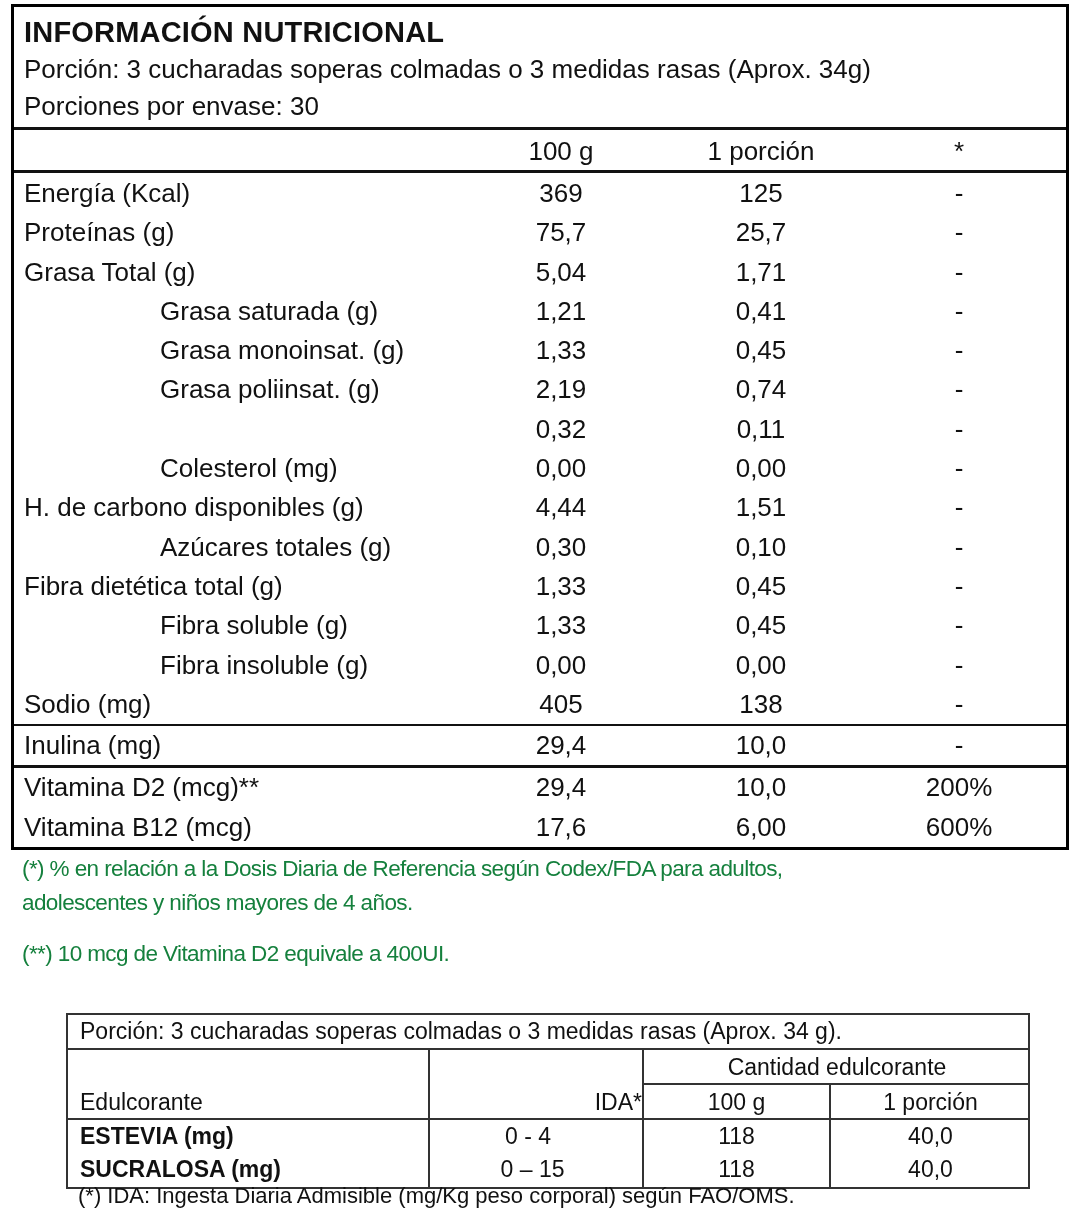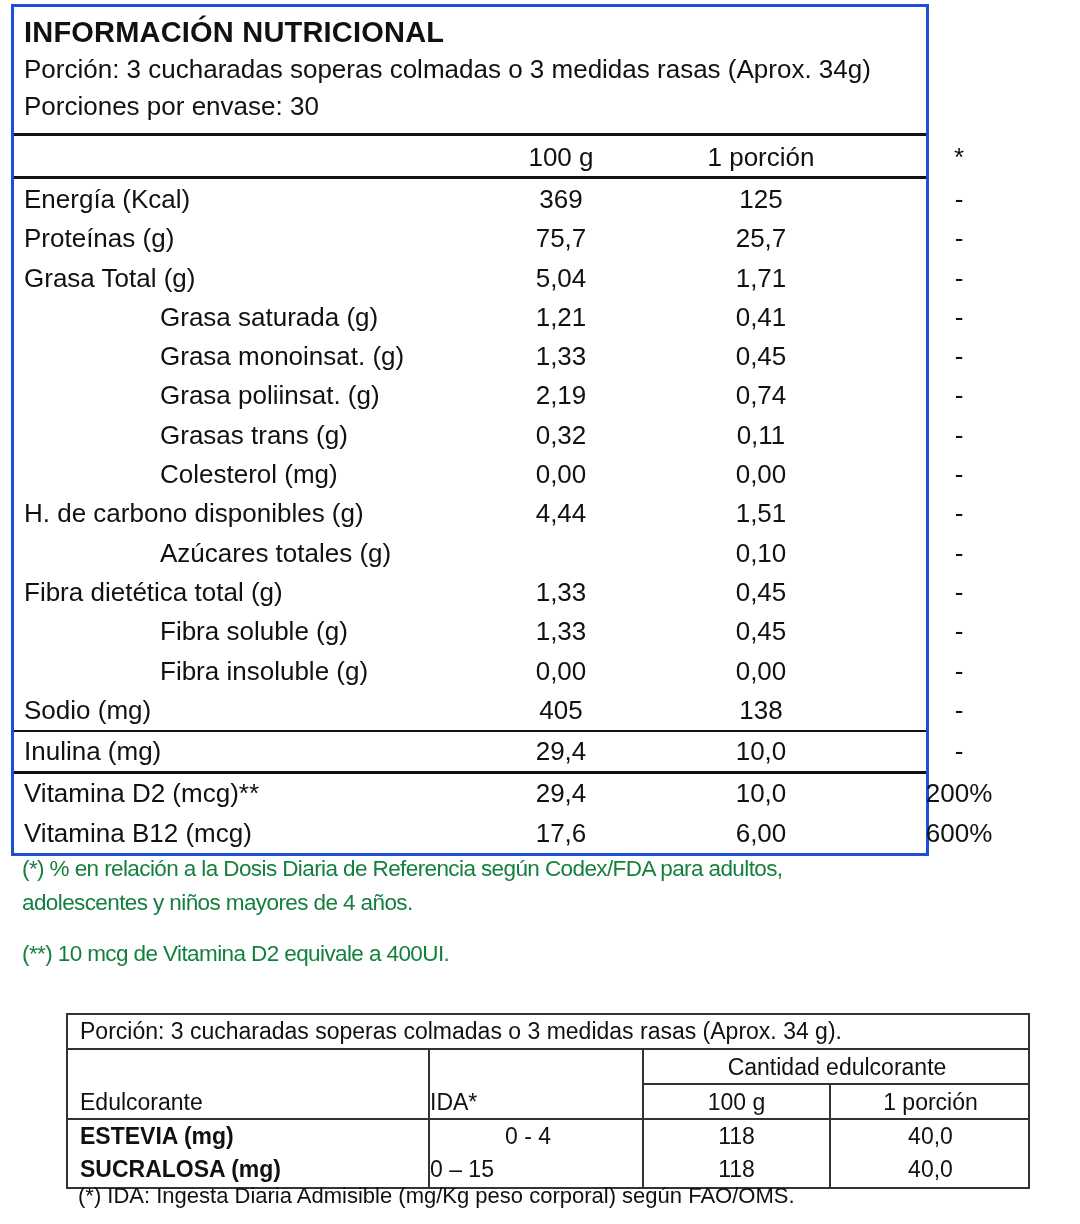--- a/index.html
+++ b/index.html
@@ -1,19 +1,19 @@
 <!DOCTYPE html>
 <html><head>
 <meta charset="utf-8">
 <style>
   html, body { margin: 0; padding: 0; background: #ffffff; }
   body { width: 1080px; height: 1224px; position: relative; overflow: hidden; color: #111; font-family: "Liberation Sans", "DejaVu Sans", sans-serif; }
 
   
-  .nt { position: absolute; left: 11px; top: 4px; width: 918px; border: 3px solid #1d4ed8; box-sizing: border-box; }
+  .nt { position: absolute; left: 11px; top: 4px; width: 1058px; border: 3px solid #000000; box-sizing: border-box; }
   .nt-title { font-weight: bold; font-size: 29px; line-height: 38px; padding: 6px 0 0 10px; letter-spacing: 0.2px; }
   .nt-line { font-size: 26px; line-height: 37px; padding-left: 10px; }
   .nt-head { border-top: 3px solid #111; border-bottom: 3px solid #111; height: 40px; position: relative; font-size: 26px; }
   .col { position: absolute; text-align: center; white-space: nowrap; }
   .c1 { left: 462px; width: 170px; }
   .c2 { left: 662px; width: 170px; }
   .c3 { left: 860px; width: 170px; }
   .row { position: relative; height: 39.3px; font-size: 26px; line-height: 39px; }
   .row .lbl { position: absolute; left: 10px; white-space: nowrap; }
   .row.indent .lbl { left: 146px; }
@@ -35,21 +35,21 @@
   .hline { position: absolute; background: #333; height: 2px; }
   .sw-note { position: absolute; left: 78px; top: 1183px; font-size: 22px; white-space: nowrap; }
   .bold { font-weight: bold; }
 </style>
 </head>
 <body>
 
 <div class="nt">
   <div class="nt-title">INFORMACIÓN NUTRICIONAL</div>
   <div class="nt-line">Porción: 3 cucharadas soperas colmadas o 3 medidas rasas (Aprox. 34g)</div>
-  <div class="nt-line" style="padding-bottom:8px;">Porciones por envase: 30</div>
+  <div class="nt-line" style="padding-bottom:2px;">Porciones por envase: 30</div>
 
   <div class="nt-head">
     <span class="col c1">100 g</span>
     <span class="col c2">1 porción</span>
     <span class="col c3">*</span>
   </div>
 
   <div style="padding-top:1px;">
     <div class="row">
       <span class="lbl">Energía (Kcal)</span>
@@ -81,39 +81,39 @@
       <span class="col c2">0,45</span>
       <span class="col c3">-</span>
     </div>
     <div class="row indent">
       <span class="lbl">Grasa poliinsat. (g)</span>
       <span class="col c1">2,19</span>
       <span class="col c2">0,74</span>
       <span class="col c3">-</span>
     </div>
     <div class="row indent">
-      <span class="lbl">Grasas trans (g)</span>
       <span class="col c1">0,32</span>
       <span class="col c2">0,11</span>
       <span class="col c3">-</span>
     </div>
     <div class="row indent">
       <span class="lbl">Colesterol (mg)</span>
       <span class="col c1">0,00</span>
       <span class="col c2">0,00</span>
       <span class="col c3">-</span>
     </div>
     <div class="row">
       <span class="lbl">H. de carbono disponibles (g)</span>
       <span class="col c1">4,44</span>
       <span class="col c2">1,51</span>
       <span class="col c3">-</span>
     </div>
     <div class="row indent">
       <span class="lbl">Azúcares totales (g)</span>
+      <span class="col c1">0,30</span>
       <span class="col c2">0,10</span>
       <span class="col c3">-</span>
     </div>
     <div class="row">
       <span class="lbl">Fibra dietética total (g)</span>
       <span class="col c1">1,33</span>
       <span class="col c2">0,45</span>
       <span class="col c3">-</span>
     </div>
     <div class="row indent">
@@ -167,28 +167,28 @@
 
     <div class="vline" style="left:360px; top:0; height:137px;"></div>
     <div class="vline" style="left:574px; top:0; height:137px;"></div>
     <div class="vline" style="left:761px; top:34px; height:103px;"></div>
 
     <div class="hline" style="left:574px; top:33px; width:388px;"></div>
     <div class="hline" style="left:0; top:68px; width:962px;"></div>
 
     <div class="cell" style="left:576px; width:386px; text-align:center; top:0; line-height:34px;">Cantidad edulcorante</div>
     <div class="cell" style="left:12px; top:35px; line-height:34px;">Edulcorante</div>
-    <div class="cell" style="left:362px; width:212px; text-align:left; top:35px; line-height:34px;">IDA*</div>
+    <div class="cell" style="left:362px; width:212px; text-align:right; top:35px; line-height:34px;">IDA*</div>
     <div class="cell" style="left:576px; width:185px; text-align:center; top:35px; line-height:34px;">100 g</div>
     <div class="cell" style="left:763px; width:199px; text-align:center; top:35px; line-height:34px;">1 porción</div>
 
     <div class="cell bold" style="left:12px; top:70px; line-height:33px;text-align:center;">ESTEVIA (mg)</div>
     <div class="cell" style="left:354px; width:212px; text-align:center; top:70px; line-height:33px;">0 - 4</div>
     <div class="cell" style="left:576px; width:185px; text-align:center; top:70px; line-height:33px;">118</div>
     <div class="cell" style="left:763px; width:199px; text-align:center; top:70px; line-height:33px;">40,0</div>
 
     <div class="cell bold" style="left:12px; top:103px; line-height:33px;">SUCRALOSA (mg)</div>
-    <div class="cell" style="left:362px; width:205px; text-align:left; top:103px; line-height:33px;">0 – 15</div>
+    <div class="cell" style="left:362px; width:205px; text-align:center; top:103px; line-height:33px;">0 – 15</div>
     <div class="cell" style="left:576px; width:185px; text-align:center; top:103px; line-height:33px;">118</div>
     <div class="cell" style="left:763px; width:199px; text-align:center; top:103px; line-height:33px;">40,0</div>
   </div>
 </div>
 <div class="sw-note">(*) IDA: Ingesta Diaria Admisible (mg/Kg peso corporal) según FAO/OMS.</div>
 
 </body></html>

